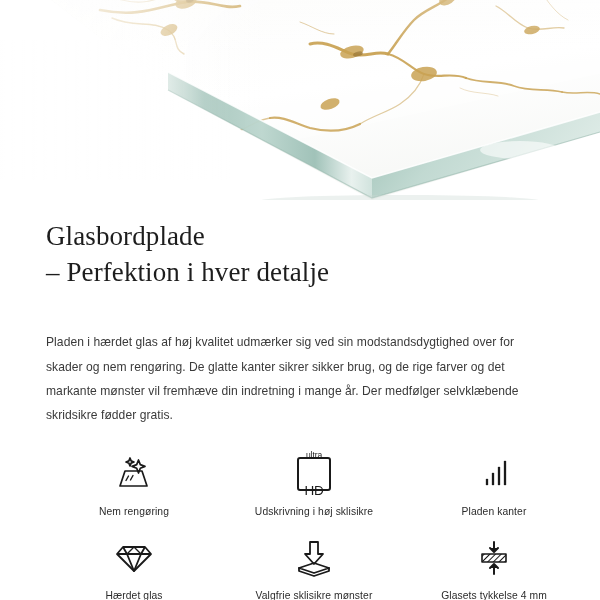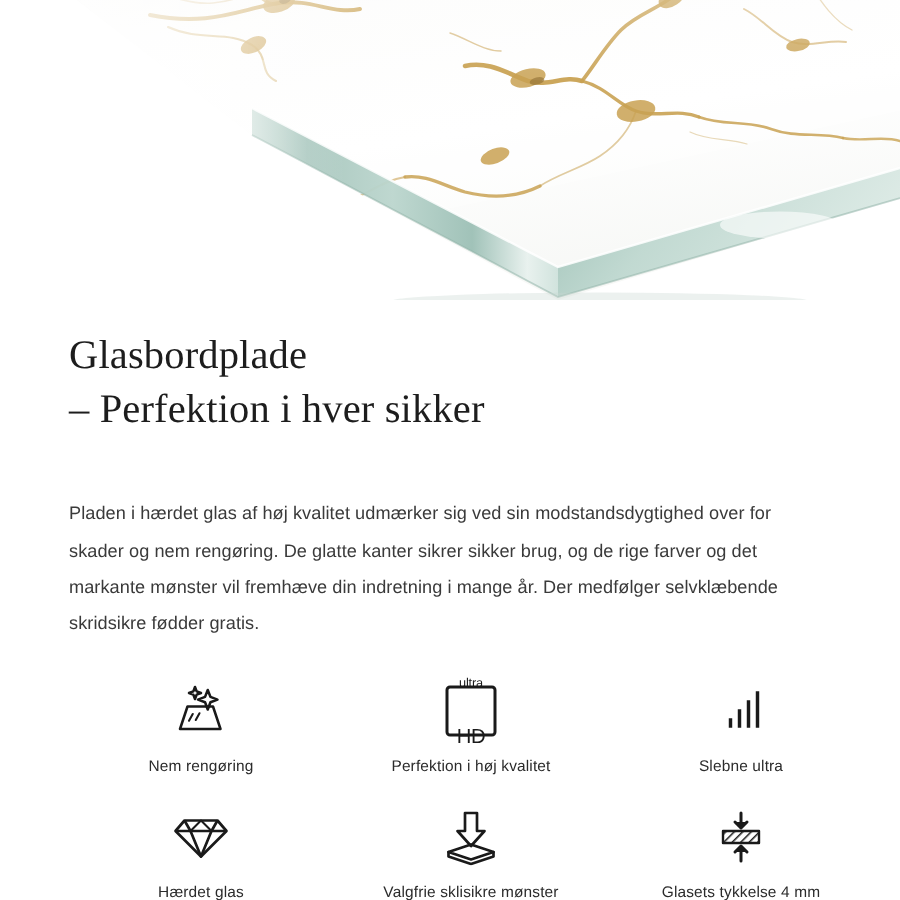--- a/index.html
+++ b/index.html
@@ -220,21 +220,21 @@
 
       <rect x="0" y="40" width="230" height="140" fill="url(#fadeLeft)"></rect>
 
       <ellipse cx="400" cy="201" rx="140" ry="6" fill="#c9d6d1" opacity="0.35"></ellipse>
     </svg>
   </div>
 
   <div class="content">
 
     <h1 class="headline">Glasbordplade
-– Perfektion i hver sikker</h1>
+– Perfektion i hver detalje</h1>
 
     <p class="body-copy">Pladen i hærdet glas af høj kvalitet udmærker sig ved sin modstandsdygtighed over for skader og nem rengøring. De glatte kanter sikrer sikker brug, og de rige farver og det markante mønster vil fremhæve din indretning i mange år. Der medfølger selvklæbende skridsikre fødder gratis.</p>
 
     <div class="features">
 
       <div class="feature">
         <div class="feature-icon">
           <svg width="40" height="38" viewBox="0 0 40 38" fill="none" stroke="#1a1a1a" stroke-width="1.7" stroke-linejoin="round" stroke-linecap="round">
             <path d="M 11,16 L 28,16 L 33,31 L 6,31 Z"></path>
             <path d="M 14.5,21 L 12,25.5" stroke-width="1.4"></path>
@@ -246,34 +246,34 @@
         <div class="feature-label">Nem rengøring</div>
       </div>
 
       <div class="feature">
         <div class="feature-icon">
           <div class="hdbox">
             <span class="hd-ultra">ultra</span>
             <span class="hd-hd">HD</span>
           </div>
         </div>
-        <div class="feature-label">Perfektion i høj kvalitet</div>
+        <div class="feature-label">Udskrivning i høj sklisikre</div>
       </div>
 
       <div class="feature">
         <div class="feature-icon">
           <svg width="34" height="34" viewBox="0 0 34 34" fill="none" stroke="#1a1a1a" stroke-width="2.3" stroke-linecap="square">
             <path d="M 28,5 L 28,27"></path>
             <path d="M 22,11 L 22,27"></path>
             <path d="M 16,17 L 16,27"></path>
             <path d="M 10,23 L 10,27"></path>
             <path d="M 28,5 L 6,27" stroke-width="0"></path>
           </svg>
         </div>
-        <div class="feature-label">Slebne ultra</div>
+        <div class="feature-label">Pladen kanter</div>
       </div>
 
       <div class="feature">
         <div class="feature-icon">
           <svg width="38" height="34" viewBox="0 0 38 34" fill="none" stroke="#1a1a1a" stroke-width="1.8" stroke-linejoin="round">
             <path d="M 8,6 L 30,6 L 36,13 L 19,30 L 2,13 Z"></path>
             <path d="M 2,13 L 36,13"></path>
             <path d="M 8,6 L 12,13 L 19,30 L 26,13 L 30,6"></path>
             <path d="M 12,13 L 19,6 L 26,13" stroke-width="1.4"></path>
           </svg>

